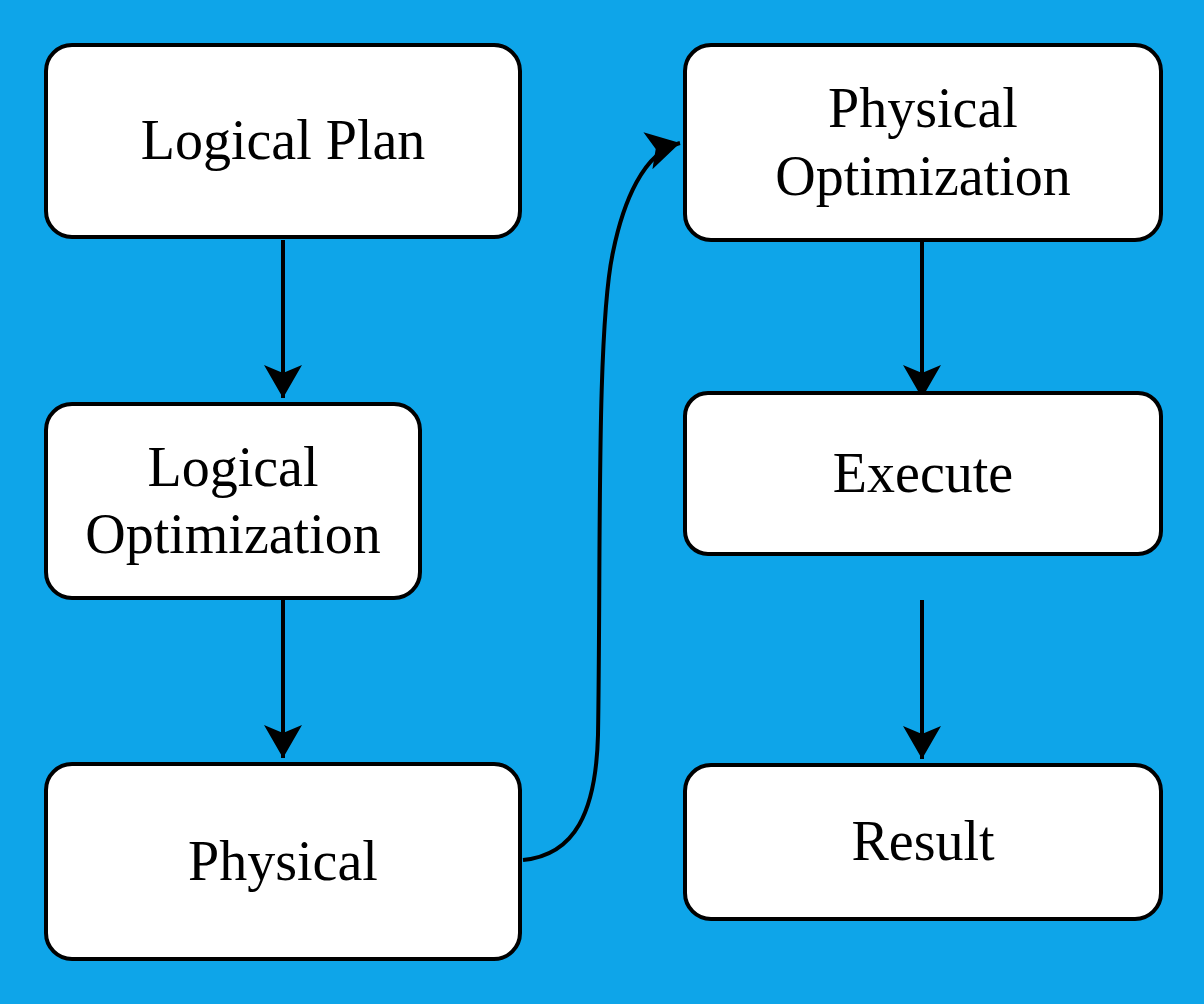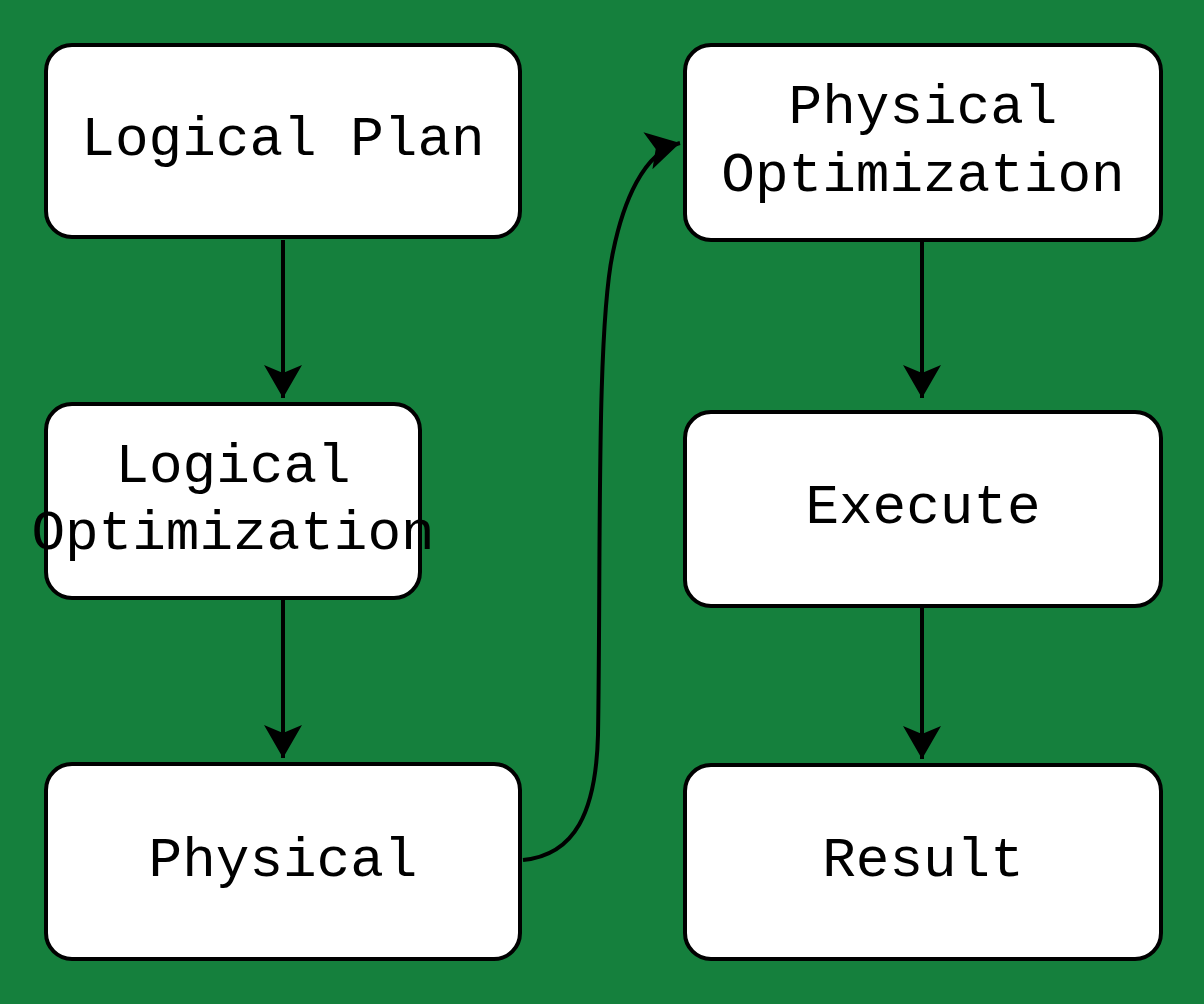--- a/index.html
+++ b/index.html
@@ -4,22 +4,22 @@
 <style>
   html, body {
     margin: 0;
     padding: 0;
     background: #ffffff;
   }
   .canvas {
     position: relative;
     width: 1204px;
     height: 1004px;
-    background: #15803d;
-    font-family: Liberation Mono, monospace;
+    background: #0ea5e9;
+    font-family: Liberation Serif, serif;
     overflow: hidden;
   }
   .edges {
     position: absolute;
     left: 0;
     top: 0;
     width: 1204px;
     height: 1004px;
   }
   .edge {
@@ -42,22 +42,22 @@
     line-height: 1.2;
     color: #000000;
   }
   .node span { display: block; white-space: nowrap; }
   
   .n-logical-plan          { left: 44px;  top: 43px;  width: 478px; height: 196px; }
   .n-logical-optimization  { left: 44px;  top: 402px; width: 378px; height: 198px; }
   .n-physical-plan         { left: 44px;  top: 762px; width: 478px; height: 199px; }
   
   .n-physical-optimization { left: 683px; top: 43px;  width: 480px; height: 199px; }
-  .n-execute               { left: 683px; top: 410px; width: 480px; height: 198px; }
-  .n-result                { left: 683px; top: 763px; width: 480px; height: 198px; }
+  .n-execute               { left: 683px; top: 391px; width: 480px; height: 165px; border-radius: 25px; }
+  .n-result                { left: 683px; top: 763px; width: 480px; height: 158px; }
 </style>
 </head>
 <body>
 
 <div class="canvas">
 
   <svg class="edges" width="1204" height="1004" viewBox="0 0 1204 1004" xmlns="http://www.w3.org/2000/svg">
     <defs>
       <marker id="arrowhead" markerUnits="userSpaceOnUse" markerWidth="36" markerHeight="42" refX="33" refY="19" orient="auto">
         <polygon points="0,0 33,19 0,38 8,19" fill="#000000"></polygon>

